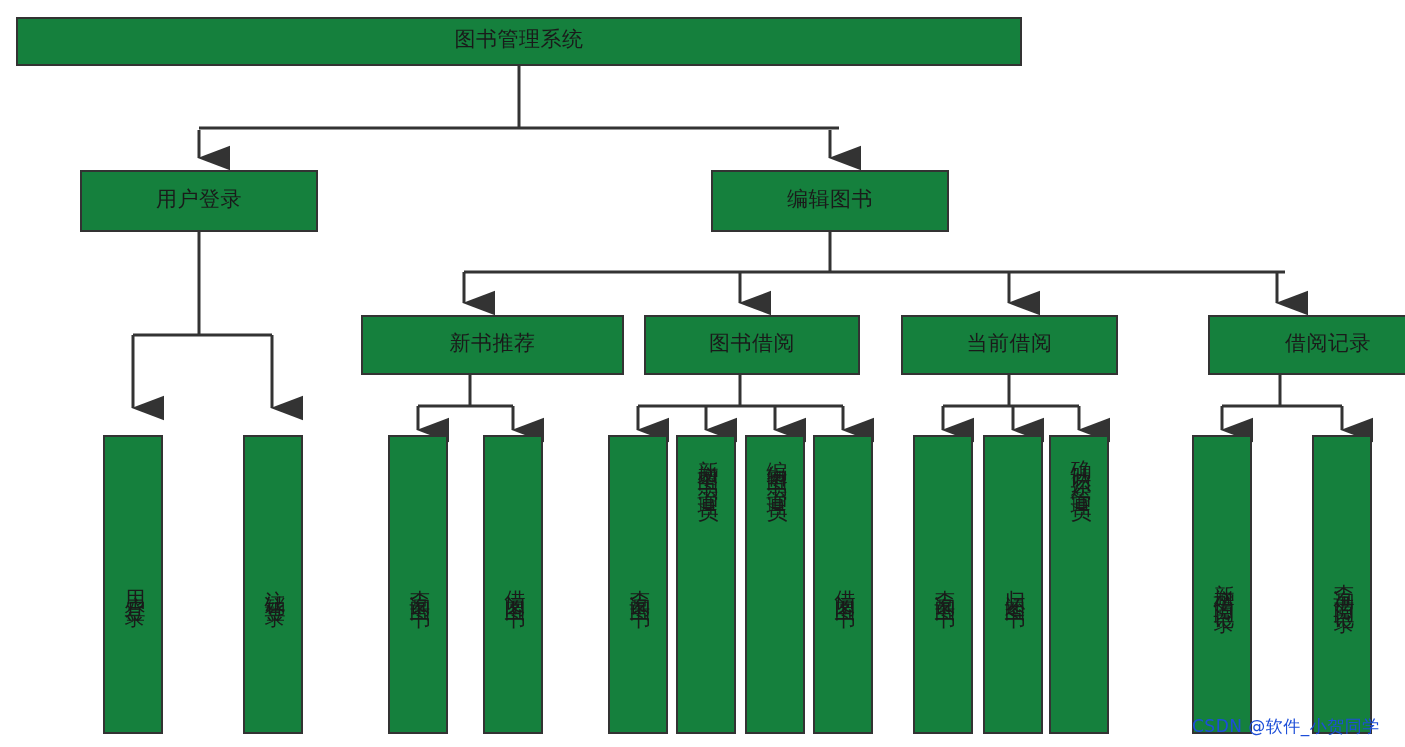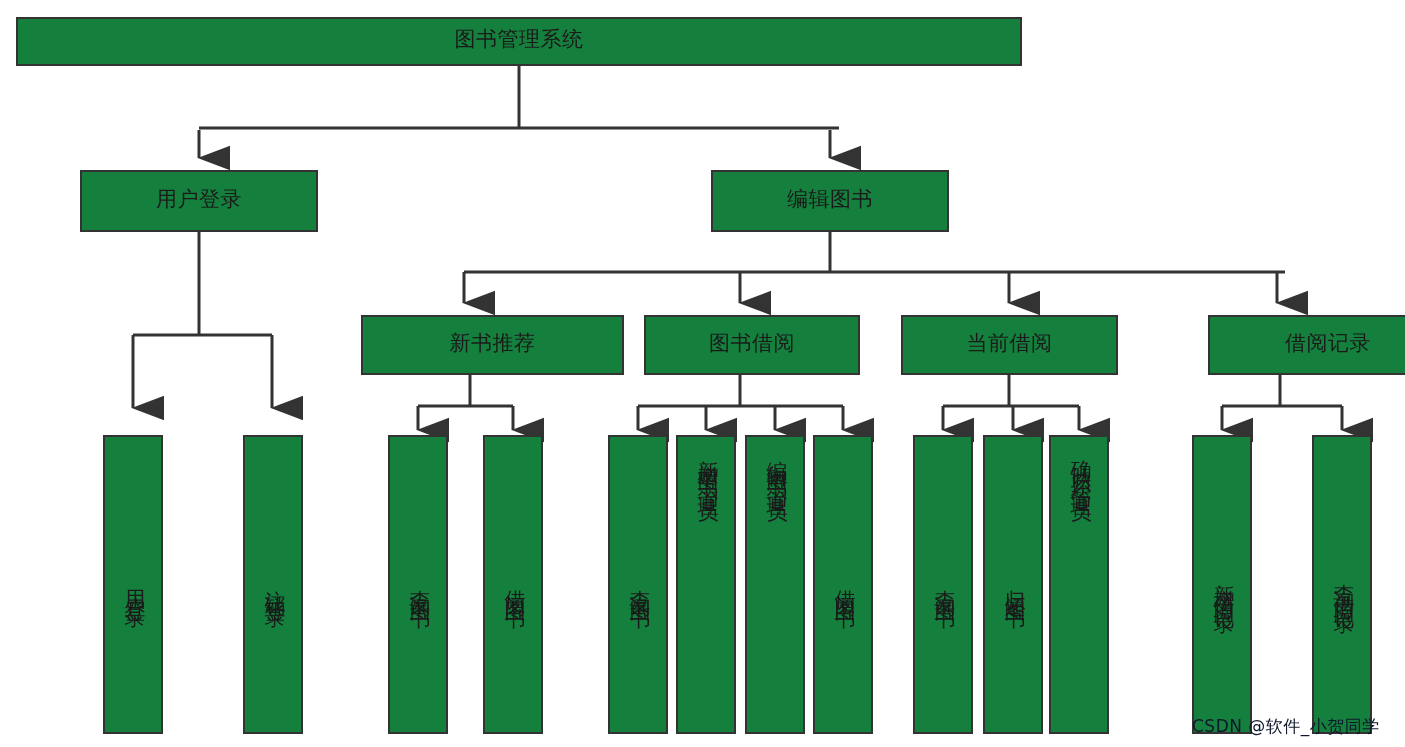--- a/index.html
+++ b/index.html
@@ -56,21 +56,21 @@
     letter-spacing: 6px;
     white-space: nowrap;
     text-align: center;
   }
   .node.vert.centered {
     align-items: center;
     padding-top: 0;
   }
   .watermark {
     position: absolute;
-    color: #0f172a;
+    color: #1d4ed8;
     font-size: 17px;
     white-space: nowrap;
     z-index: 6;
     letter-spacing: 0.5px;
   }
 </style>
 </head>
 <body>
 
 <div id="canvas">

